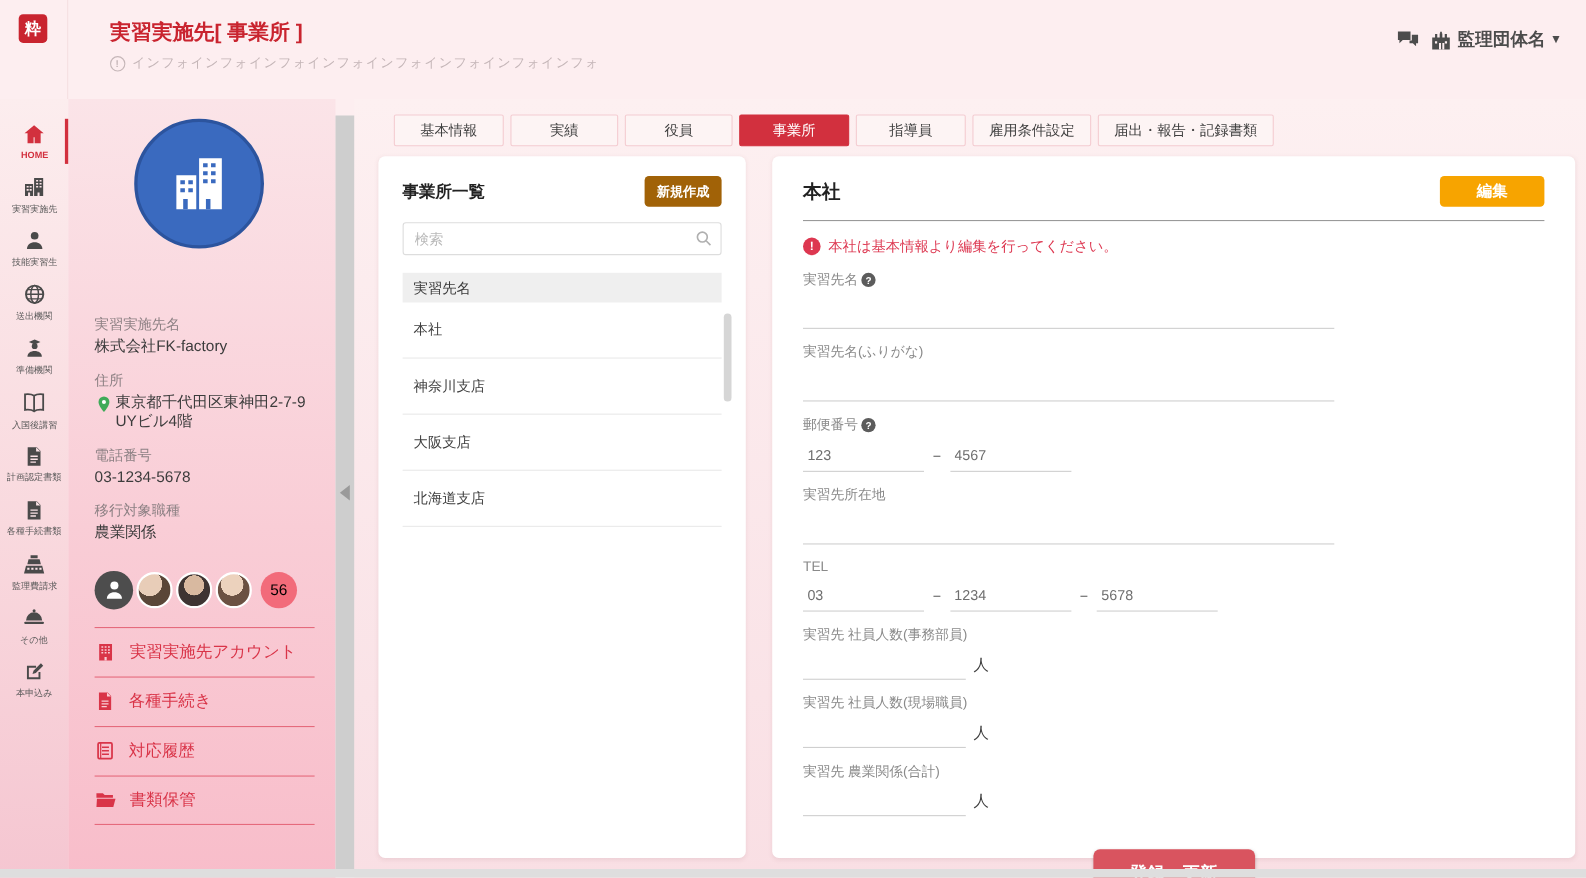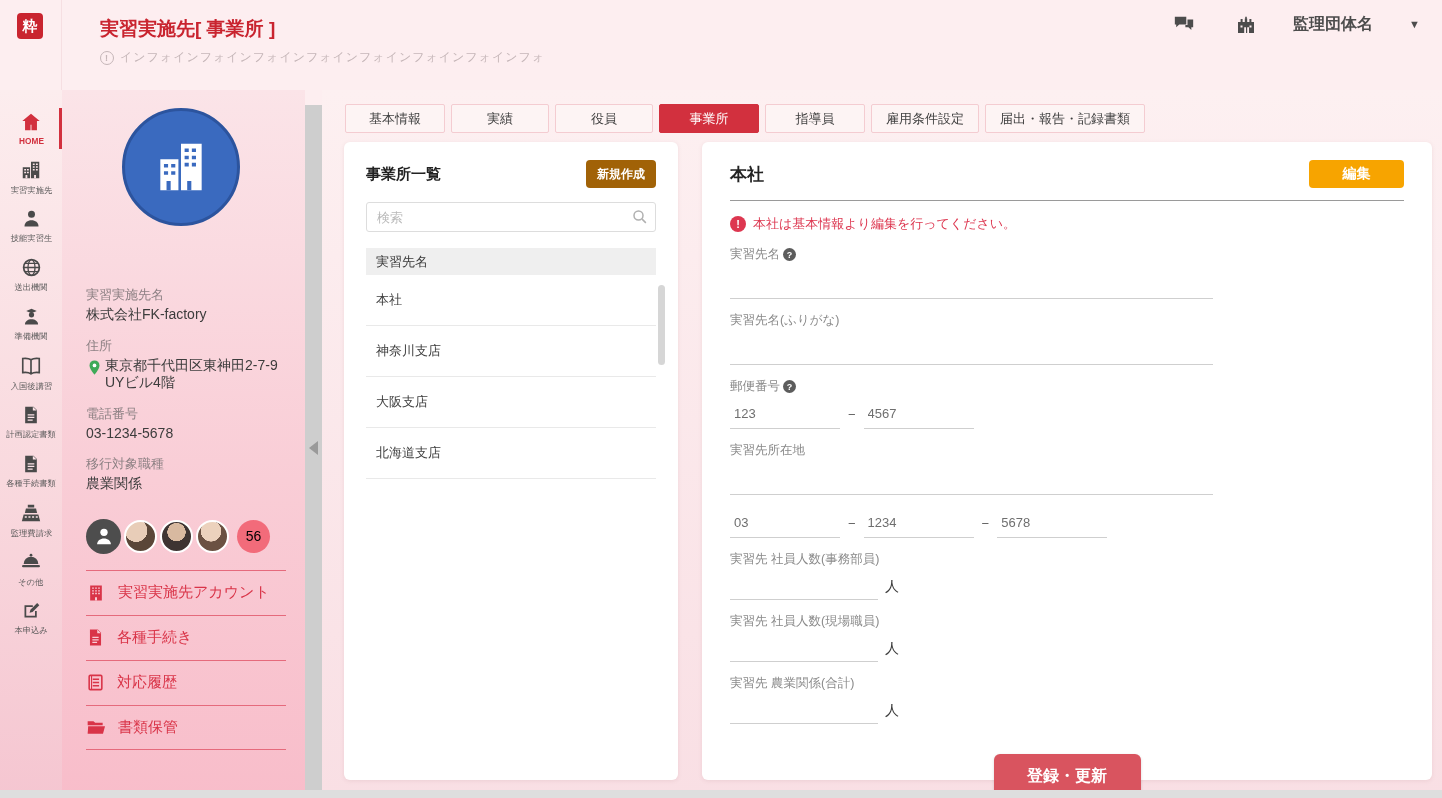--- a/index.html
+++ b/index.html
@@ -8,21 +8,21 @@
 
   
   .header { position:absolute; left:0; top:0; width:1442px; height:90px; background:#fdeef0; z-index:5; }
   .logo { position:absolute; left:17px; top:13px; width:26px; height:26px; background:#c9242f; color:#fff;
           border-radius:4px; font-size:15px; font-weight:bold; display:flex; align-items:center; justify-content:center; }
   .hd-sep { position:absolute; left:61px; top:0; width:1px; height:90px; background:#f6dfe2; }
   .page-title { position:absolute; left:100px; top:16px; font-size:19px; font-weight:bold; color:#c9242f; }
   .info-line { position:absolute; left:100px; top:49px; display:flex; align-items:center; gap:6px; color:#c5b6b8; font-size:12px; letter-spacing:1px; }
   .info-ic { width:14px; height:14px; border:1.5px solid #c5b6b8; border-radius:50%; font-size:9px; font-weight:bold;
              display:flex; align-items:center; justify-content:center; color:#c5b6b8; }
-  .hd-right { position:absolute; right:22px; top:12px; display:flex; align-items:center; gap:36px; color:#4c4c4c; }
+  .hd-right { position:absolute; right:22px; top:24px; display:flex; align-items:center; gap:4px; color:#4c4c4c; }
   .hd-right .org { font-size:16px; font-weight:bold; color:#4c4c4c; }
   .hd-right .caret { font-size:11px; color:#4c4c4c; }
   .icon-btn { cursor:pointer; display:flex; align-items:center; }
 
   
   .rail { position:absolute; left:0; top:90px; width:62px; height:708px;
           background:linear-gradient(180deg,#fcedee 0%,#f9d9de 55%,#f5c6d1 100%);
           display:flex; flex-direction:column; padding-top:14px; z-index:4; }
   .rail-item { position:relative; width:62px; height:49px; display:flex; flex-direction:column; align-items:center;
                justify-content:center; gap:3px; color:#4a4a4a; cursor:pointer; }
@@ -55,21 +55,21 @@
   .pf-menu-item:last-child { border-bottom:1px solid #e56a7c; }
 
   
   .handle { position:absolute; left:305px; top:105px; width:17px; height:685px; background:#cecece; z-index:4;
             display:flex; align-items:center; justify-content:center; cursor:pointer; }
   .handle .tri { width:0; height:0; border-top:7px solid transparent; border-bottom:7px solid transparent; border-right:9px solid #9a9a9a; }
 
   
   .main { position:absolute; left:322px; top:90px; width:1120px; height:708px;
           background:linear-gradient(180deg,#fdf0f1 0%,#f9dfe4 100%); }
-  .tabs { position:absolute; left:23px; top:14px; display:flex; gap:6px; }
+  .tabs { position:absolute; left:36px; top:14px; display:flex; gap:6px; }
   .tab { height:29px; display:flex; align-items:center; justify-content:center; font-size:13px; color:#3f3f3f;
          background:#fdf4f4; border:1px solid #f4ccd1; border-radius:2px; padding:0 14px; min-width:100px; cursor:pointer; }
   .tab.active { background:#d2303e; border-color:#d2303e; color:#fff; }
 
   .card { position:absolute; background:#fff; border-radius:6px; box-shadow:0 1px 4px rgba(150,90,100,.12); }
   .list-card { left:22px; top:52px; width:334px; height:638px; padding:16px 22px; }
   .form-card { left:380px; top:52px; width:730px; height:638px; padding:16px 28px; }
 
   
   .lc-head { display:flex; align-items:center; justify-content:space-between; margin-top:2px; }
@@ -378,20 +378,23 @@
     </div>
 
     <div class="frow">
       <div class="flabel">
           <span>実習先所在地</span>
         </div>
       <input class="uline full" value="" style="">
     </div>
 
     <div class="frow">
+      <div class="flabel">
+          <span>TEL</span>
+        </div>
       <div class="split">
         <input class="uline part" value="03" style="">
         <span>−</span>
         <input class="uline part" value="1234" style="">
         <span>−</span>
         <input class="uline part" value="5678" style="">
       </div>
     </div>
 
     <div class="frow">

